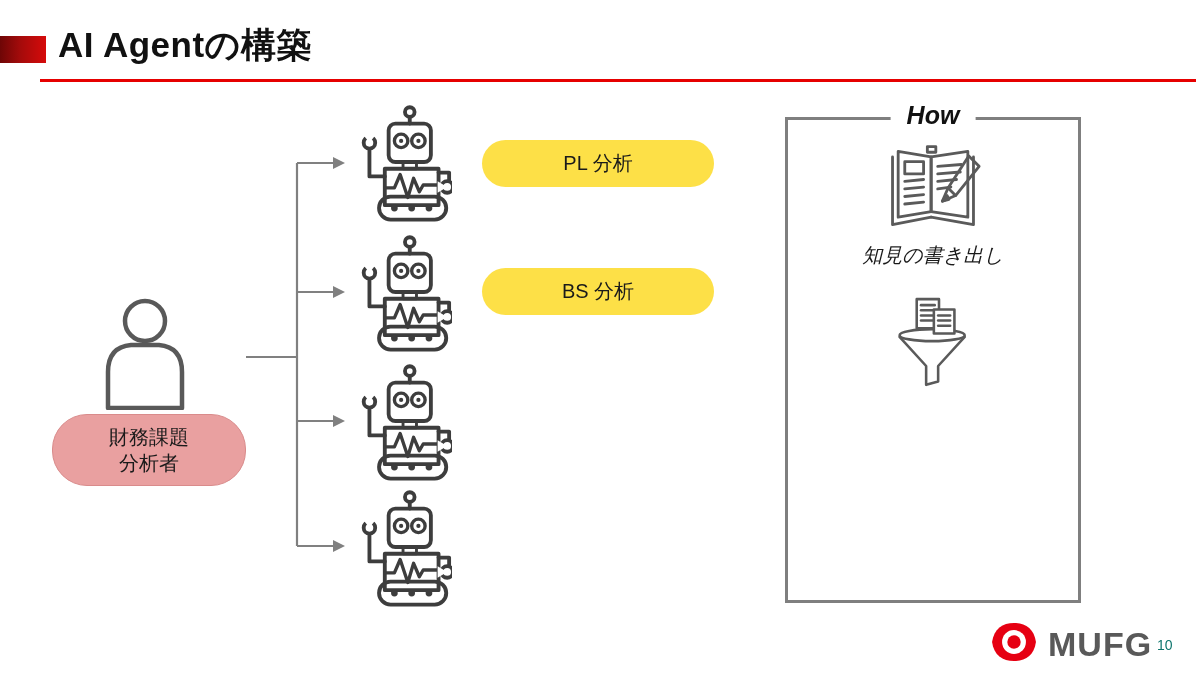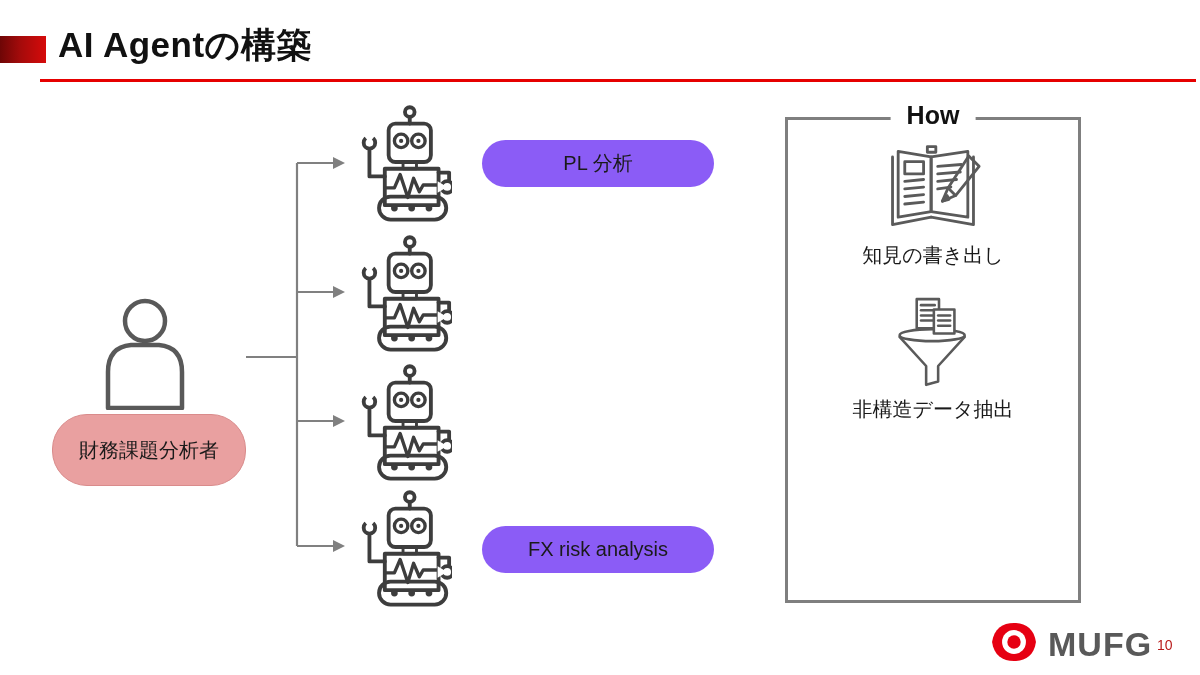--- a/index.html
+++ b/index.html
@@ -11,41 +11,41 @@
   .accent-bar{position:absolute;left:0;top:36px;width:46px;height:27px;
     background:linear-gradient(90deg,#6e0606 0%,#a50b0b 45%,#d60b0b 100%);}
   .page-title{position:absolute;left:58px;top:22px;margin:0;font-size:35px;font-weight:bold;
     color:#111;letter-spacing:.5px;}
   .title-underline{position:absolute;left:40px;top:79px;width:1156px;height:3px;background:#e60000;}
   
   .connectors{position:absolute;left:0;top:0;width:1200px;height:675px;pointer-events:none;}
   
   .person-icon{position:absolute;left:99px;top:298px;width:92px;height:112px;}
   .actor-pill{position:absolute;left:52px;top:414px;width:192px;height:70px;border-radius:35px;
-    background:#e9a0a0;border:1.5px solid #d98b8b;display:flex;
+    background:#e9a0a0;border:1.5px solid #d98b8b;display:flex;flex-direction:column;
     align-items:center;justify-content:center;font-size:20px;line-height:1.3;color:#1a1a1a;}
   
   .robot{position:absolute;left:356px;width:96px;height:122px;}
   
   .agent-pill{position:absolute;left:482px;width:232px;height:47px;border-radius:24px;
-    background:#8b5cf6;display:flex;align-items:center;justify-content:center;
+    background:#fde047;display:flex;align-items:center;justify-content:center;
     font-size:20px;color:#1a1a1a;}
   
   .how-box{position:absolute;left:785px;top:117px;width:290px;height:480px;
-    border:3px solid #7f7f7f;background:#fff;}
+    border:3px solid #7f7f7f;background:#fff;font-style:italic;}
   .how-title{position:absolute;top:-19px;left:50%;transform:translateX(-50%);
     background:#fff;padding:0 16px;font-size:25px;font-weight:bold;color:#111;}
   .how-item{position:absolute;left:0;right:0;display:flex;flex-direction:column;align-items:center;}
   .how-item-1{top:20px;} .how-item-2{top:174px;} .how-item-3{top:332px;}
   .how-label{margin-top:6px;font-size:20px;color:#1a1a1a;}
   
   .mufg-logo{position:absolute;left:988px;top:621px;width:52px;height:42px;}
   .mufg-text{position:absolute;left:1048px;top:625px;font-size:34px;font-weight:bold;
     color:#595959;letter-spacing:1px;}
-  .page-number{position:absolute;left:1157px;top:637px;font-size:14px;color:#b91c1c;}
+  .page-number{position:absolute;left:1157px;top:637px;font-size:14px;color:#0f766e;}
   svg{display:block;}
 </style>
 </head>
 <body>
 
 <div class="slide">
 
   <svg width="0" height="0" style="position:absolute" aria-hidden="true">
     <defs>
       <g id="robot-sym" fill="none" stroke="#3d3d3d" stroke-width="4" stroke-linejoin="round" stroke-linecap="round">
@@ -114,22 +114,22 @@
   <svg class="robot" style="top:360px" viewBox="0 0 100 122">
       <use href="#robot-sym"></use>
     </svg>
   <svg class="robot" style="top:486px" viewBox="0 0 100 122">
       <use href="#robot-sym"></use>
     </svg>
 
   <div class="agent-pill" style="top:140px">
     <span>PL 分析</span>
   </div>
-  <div class="agent-pill" style="top:526px">
-    <span>FX risk analysis</span>
+  <div class="agent-pill" style="top:268px">
+    <span>BS 分析</span>
   </div>
 
   <div class="how-box">
     <div class="how-title">How</div>
 
     <div class="how-item how-item-1">
       <svg width="126" height="96" viewBox="0 0 126 102">
         <g fill="none" stroke="#5a5a5a" stroke-width="3" stroke-linejoin="round" stroke-linecap="round">
           <path d="M20 18 V90 L61 82"></path>
           <path d="M106 18 V90 L61 82"></path>
@@ -162,21 +162,20 @@
           <line x1="41" y1="13" x2="57" y2="13"></line>
           <line x1="41" y1="19" x2="57" y2="19"></line>
           <line x1="41" y1="25" x2="57" y2="25"></line>
           <line x1="41" y1="31" x2="57" y2="31"></line>
           <rect x="56" y="18" width="24" height="28" fill="#ffffff"></rect>
           <line x1="61" y1="25" x2="75" y2="25"></line>
           <line x1="61" y1="31" x2="75" y2="31"></line>
           <line x1="61" y1="37" x2="75" y2="37"></line>
         </g>
       </svg>
-      <div class="how-label">非構造データ抽出</div>
     </div>
 
   </div>
 
   <svg class="mufg-logo" viewBox="0 0 50 44">
     <path fill="#e60012" d="M25 2 C37 2 46 8 48 22 C46 36 37 42 25 42 C13 42 4 36 2 22 C4 8 13 2 25 2 Z"></path>
     <circle cx="25" cy="22" r="12.5" fill="#ffffff"></circle>
     <circle cx="25" cy="22" r="7" fill="#e60012"></circle>
   </svg>
   <div class="mufg-text">MUFG</div>

